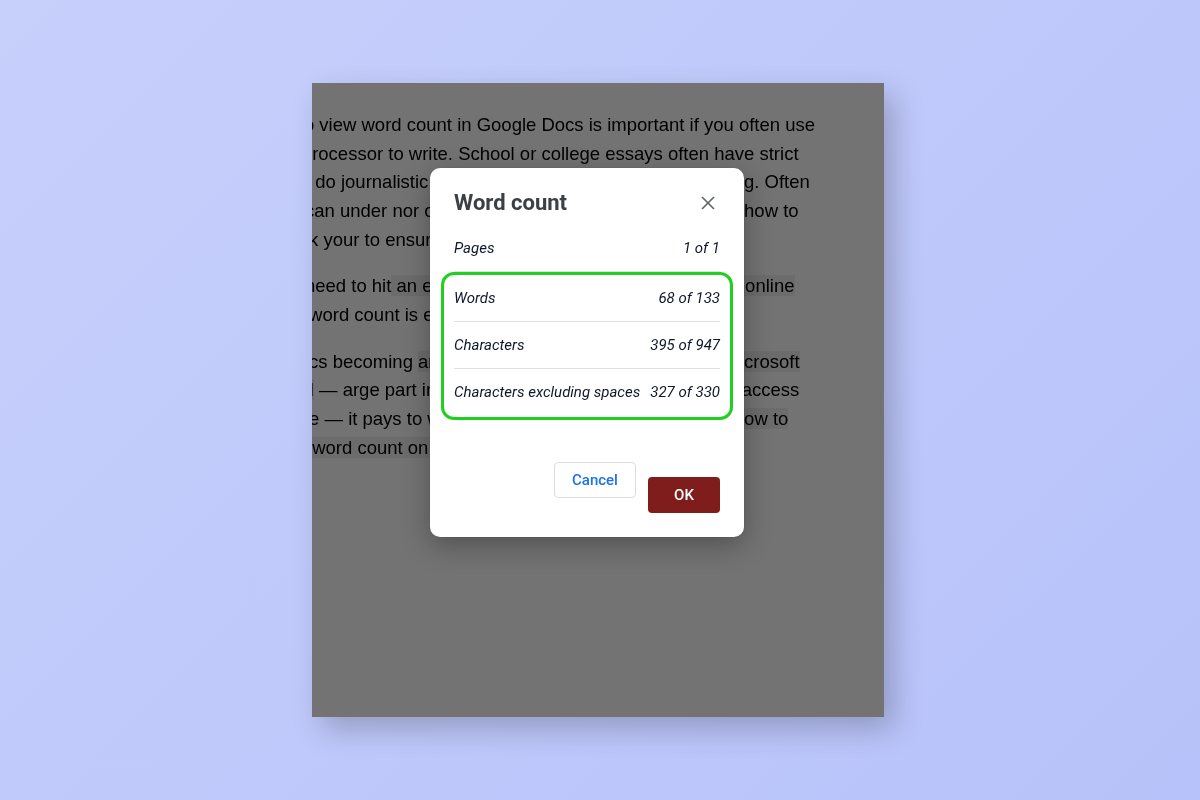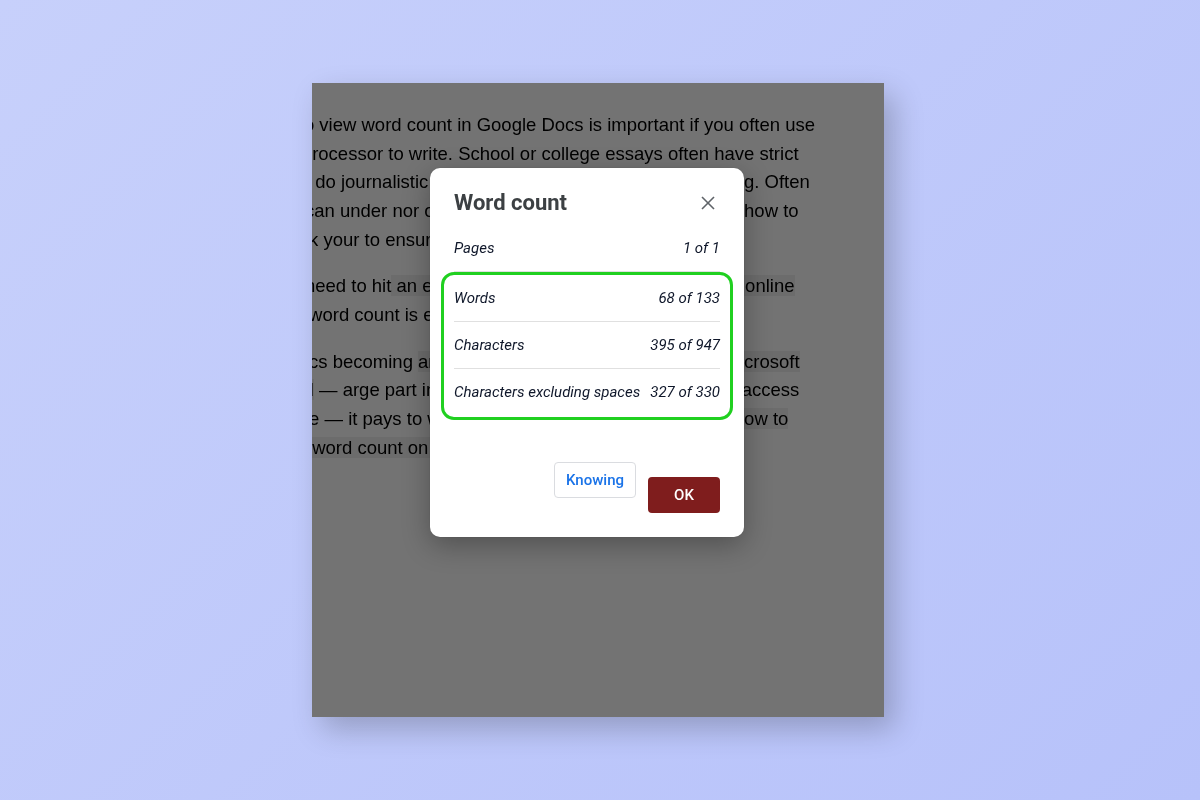--- a/index.html
+++ b/index.html
@@ -188,18 +188,18 @@
         <span>395 of 947</span>
       </div>
       <div class="stat-row last">
         <span>Characters excluding spaces</span>
         <span>327 of 330</span>
       </div>
     </div>
 
 
     <div class="btn-row">
-      <div class="btn btn-cancel">Knowing</div>
+      <div class="btn btn-cancel">Cancel</div>
       <div class="btn btn-ok">OK</div>
     </div>
   </div>
 
 </div>
 
 </body></html>

